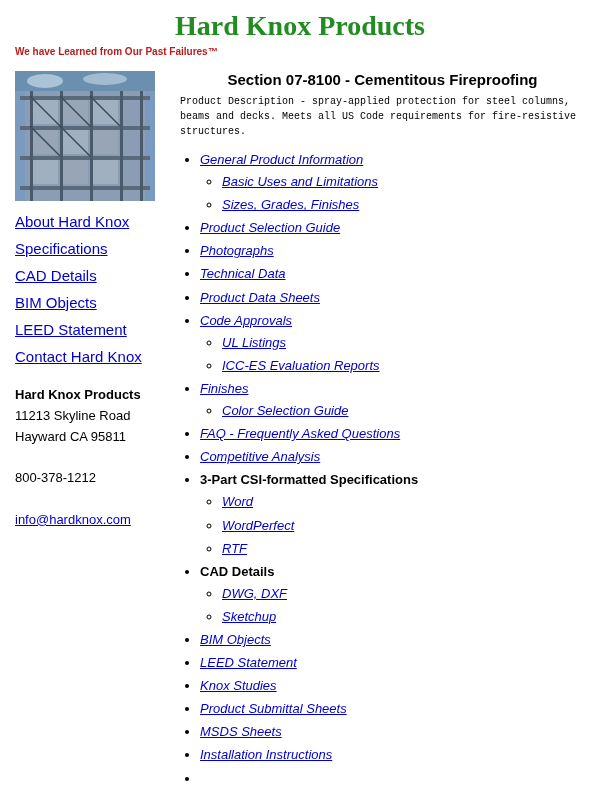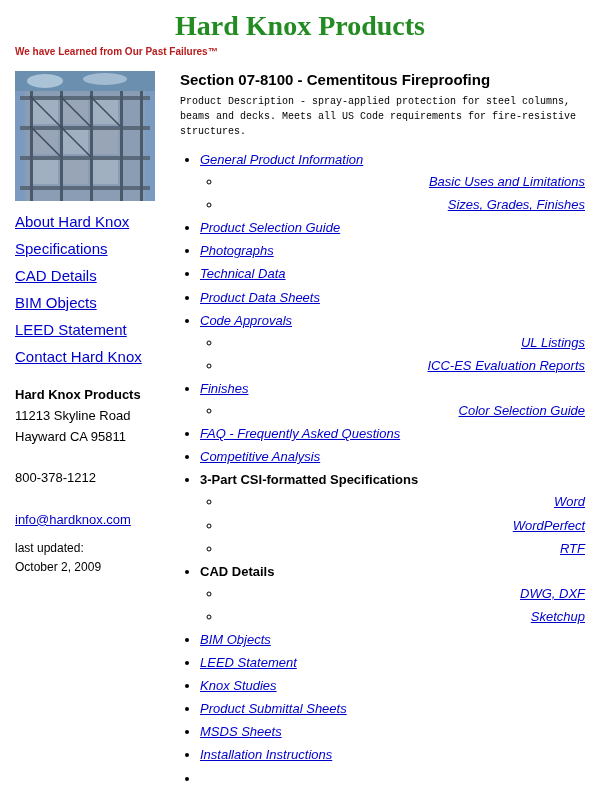--- a/index.html
+++ b/index.html
@@ -86,20 +86,21 @@
       font-size: 12px;
     }
     .content {
       flex: 1;
       padding-left: 10px;
     }
     .section-title {
       font-size: 15px;
       font-weight: bold;
       margin-bottom: 6px;
+      text-align: center;
     }
     .section-title .section-number {
       font-weight: bold;
     }
     .product-description {
       font-size: 10px;
       margin-bottom: 10px;
       line-height: 1.5;
       font-family: Liberation Mono, monospace;
     }
@@ -114,21 +115,20 @@
     }
     .content-list a {
       color: #0000cc;
       text-decoration: underline;
       cursor: pointer;
       font-style: italic;
     }
     .sub-list {
       list-style: circle;
       padding-left: 22px;
-      text-align: right;
     }
   </style>
 </head>
 <body>
 
 <div class="page-wrapper">
   <div class="site-title">Hard Knox Products</div>
   <div class="site-tagline">We have Learned from Our Past Failures™</div>
 
   <div class="main-layout">
@@ -187,24 +187,20 @@
       </nav>
 
       <div class="sidebar-contact">
         <div class="company-name">Hard Knox Products</div>
         <div>11213 Skyline Road</div>
         <div>Hayward CA 95811</div>
         <br>
         <div>800-378-1212</div>
         <br>
         <a href="#">info@hardknox.com</a>
-        <div class="last-updated">
-          <span>last updated:</span><br>
-          <span>October 2, 2009</span>
-        </div>
       </div>
     </div>
 
     <div class="content">
       <div class="section-title">
         <span class="section-number">Section 07-8100</span>
         <span> - </span>
         <span>Cementitous Fireproofing</span>
       </div>
       <div class="product-description">Product Description - spray-applied protection for steel columns, beams and decks. Meets all US Code requirements for fire-resistive structures.</div>

